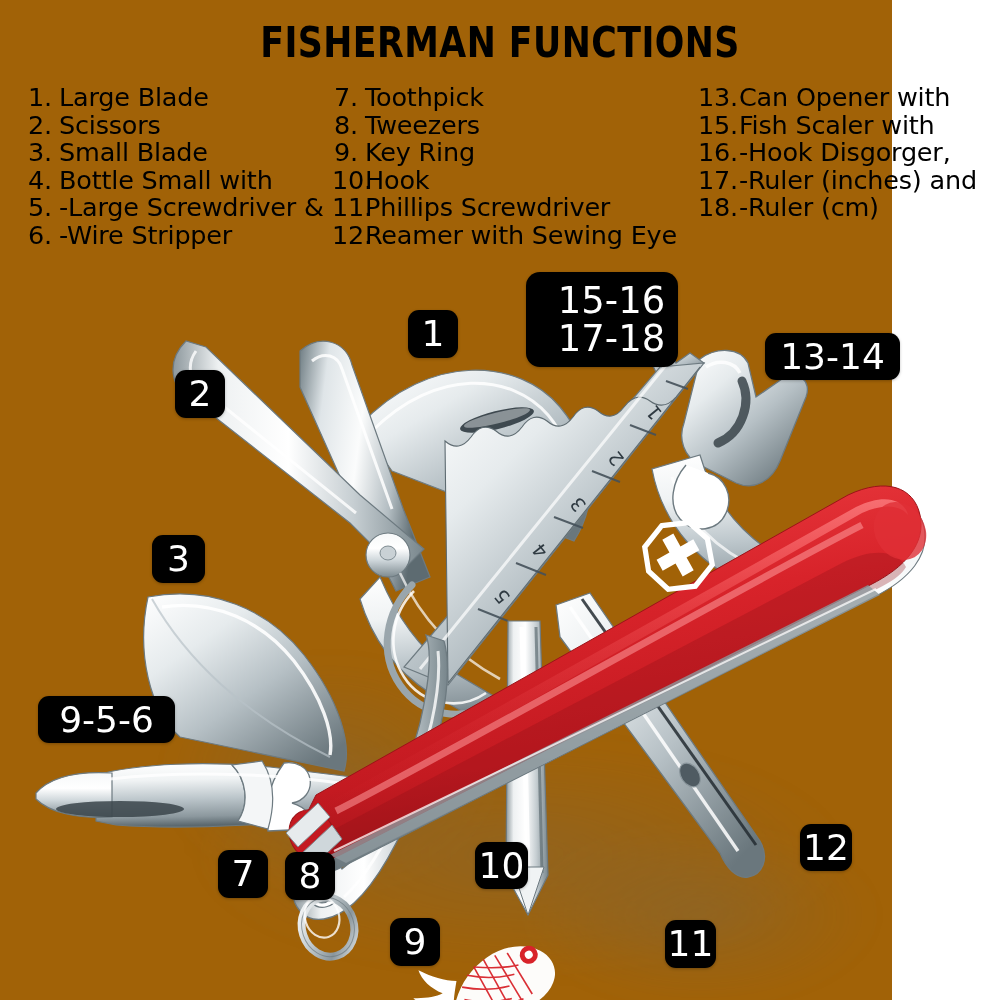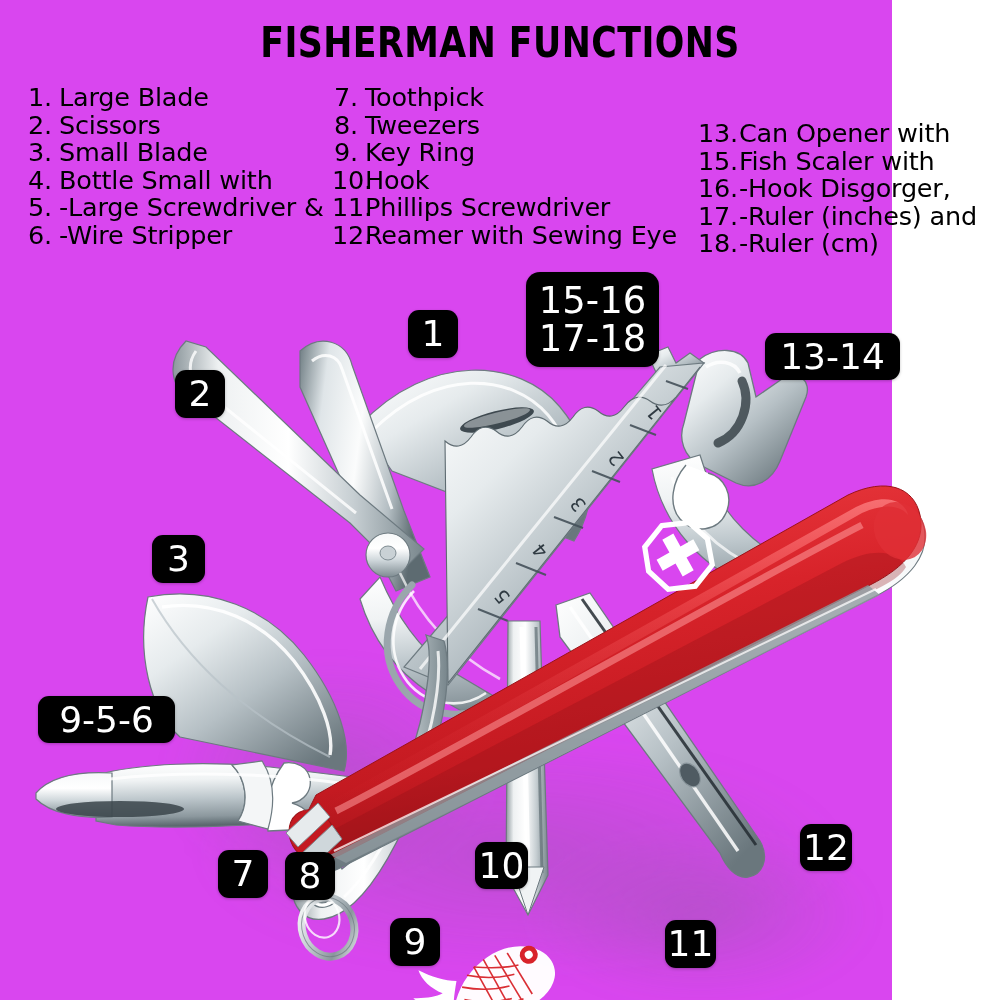--- a/index.html
+++ b/index.html
@@ -2,37 +2,37 @@
 <html><head>
 <meta charset="utf-8">
 <title>Fisherman Functions</title>
 <style>
   html,body{margin:0;padding:0;background:#ffffff;}
   body{
     width:1000px;height:1000px;overflow:hidden;
     font-family:"DejaVu Sans","Liberation Sans",sans-serif;
     color:#000;position:relative;
   }
-  #page{position:relative;width:892px;height:1000px;background:#d946ef;}
+  #page{position:relative;width:892px;height:1000px;background:#a16207;}
 
   
   .title{
     position:absolute;left:0;top:22px;width:1000px;text-align:center;
     font-family:"DejaVu Sans Condensed","Liberation Sans",sans-serif;
     font-weight:bold;font-size:42px;letter-spacing:0.5px;
     transform:scaleX(0.92);transform-origin:center top;
     line-height:1;
   }
 
   
   .legend{position:absolute;left:0;top:84px;width:1000px;height:170px;}
   .col{position:absolute;top:0;}
   .col-1{left:26px;width:310px;}
   .col-2{left:332px;width:360px;}
-  .col-3{left:698px;width:300px;margin-top:36px;}
+  .col-3{left:698px;width:300px;}
   .li{
     display:flex;font-size:25.5px;line-height:27.5px;
     white-space:nowrap;letter-spacing:-0.2px;
   }
   .li .num{display:inline-block;text-align:right;margin-right:7px;}
   .col-1 .li .num{width:26px;}
   .col-2 .li .num{width:26px;}
   .col-3 .li .num{width:34px;}
   .li .txt{display:inline-block;}
 
@@ -416,19 +416,19 @@
       </div>
       <div class="badge" style="left: 665px; top: 920px; width: 51px; height: 48px;">
         <span>11</span>
       </div>
       <div class="badge" style="left: 800px; top: 824px; width: 52px; height: 47px;">
         <span>12</span>
       </div>
       <div class="badge" style="left: 765px; top: 333px; width: 135px; height: 47px; text-align: center;">
         <span>13-14</span>
       </div>
-      <div class="badge two-line" style="left: 526px; top: 272px; width: 133px; height: 87px;">
+      <div class="badge two-line" style="left: 526px; top: 272px; width: 133px; height: 87px; padding-left: 19px;">
         <span>15-16</span>
         <span>17-18</span>
       </div>
     </div>
 
 </div>
 
 </body></html>

